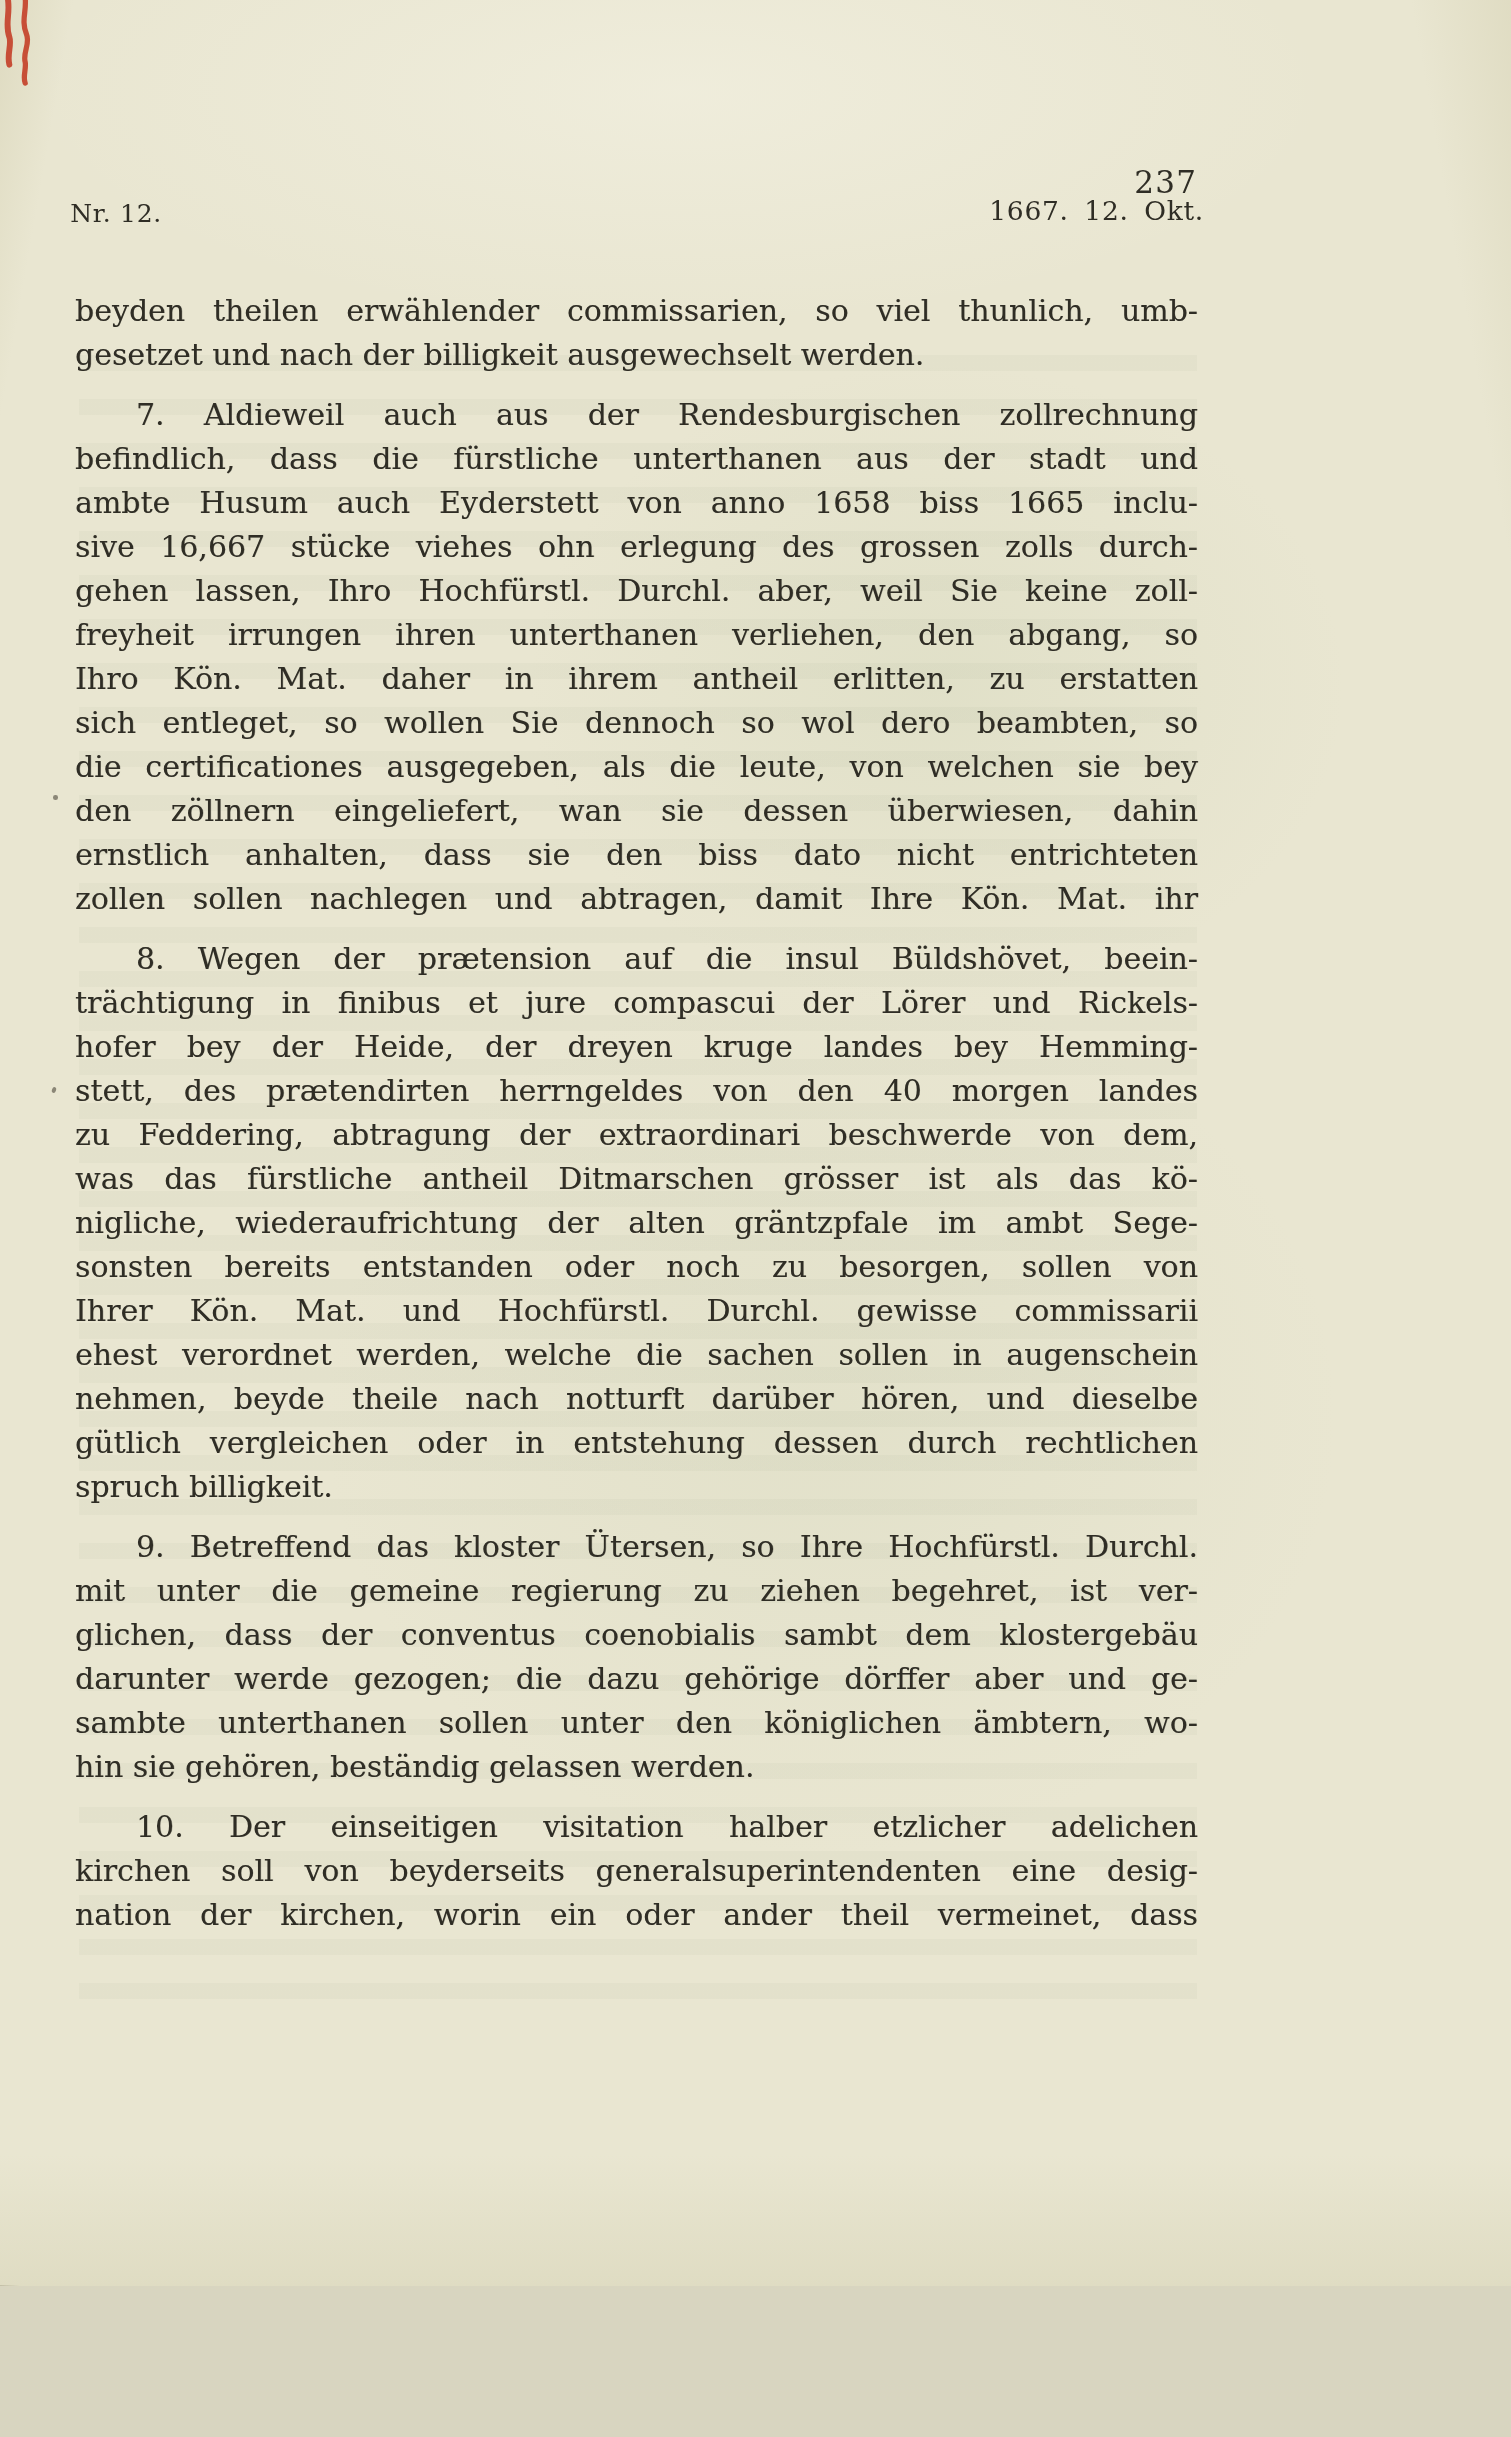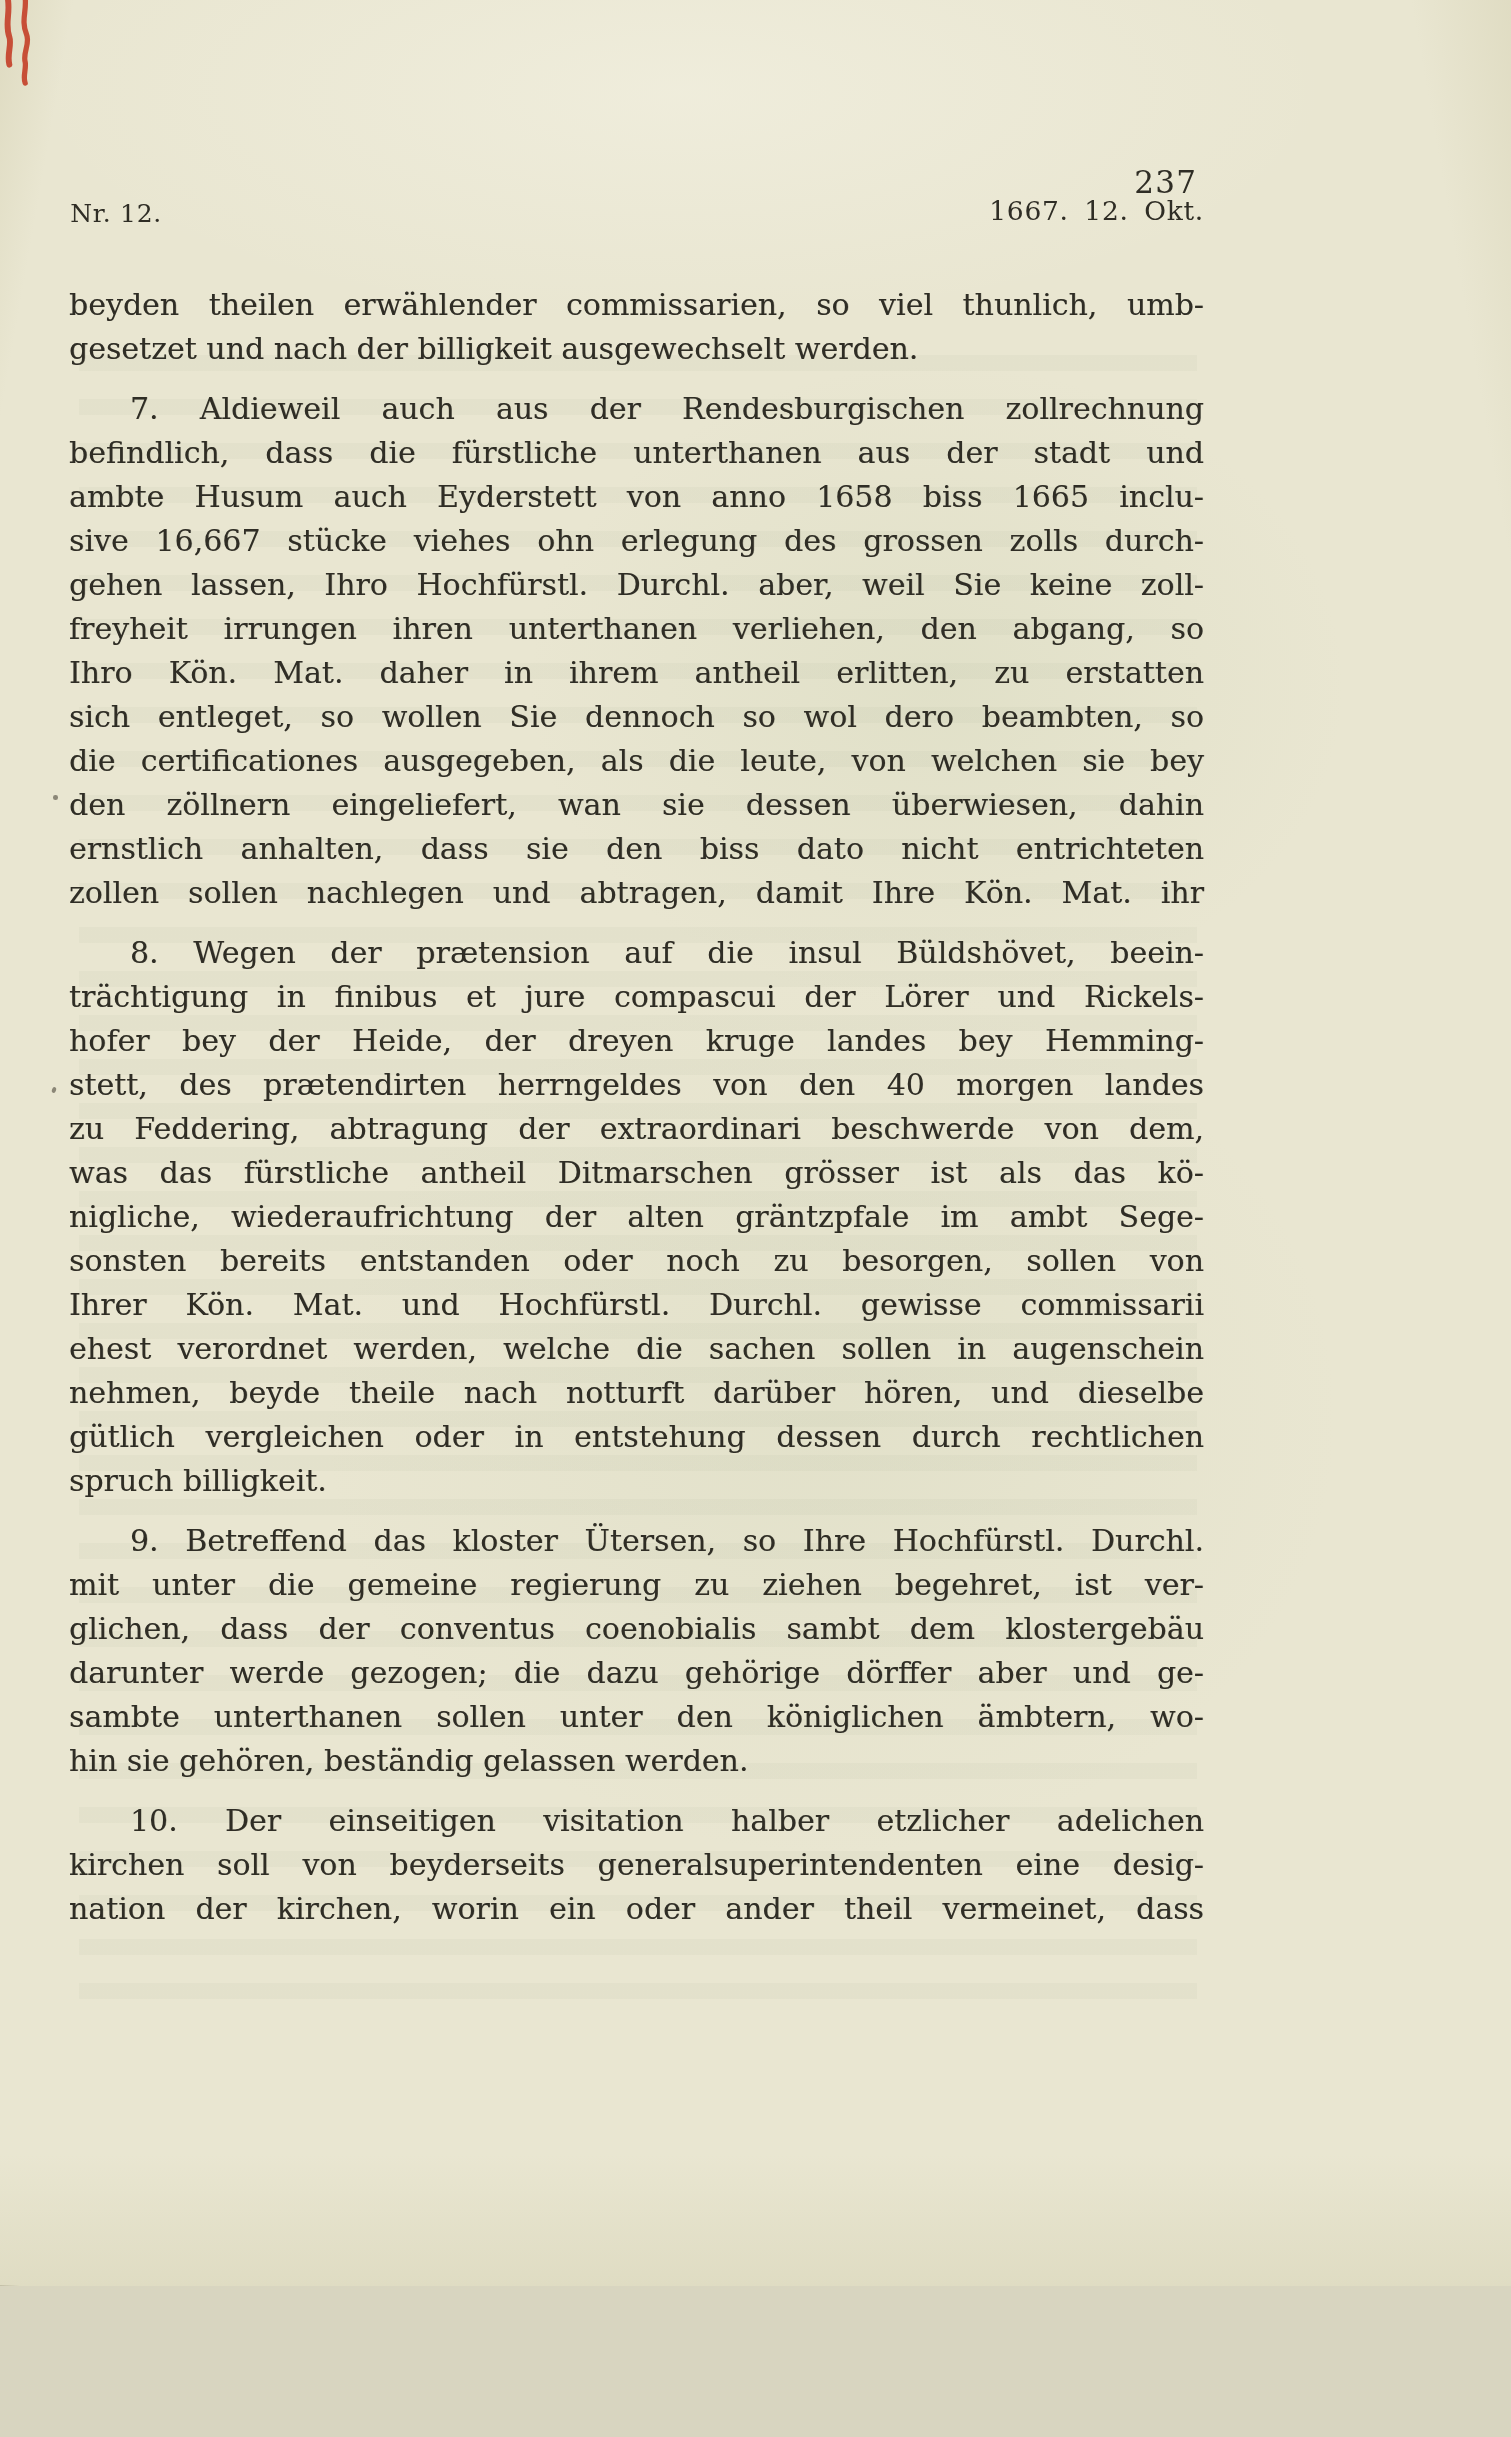--- a/index.html
+++ b/index.html
@@ -22,21 +22,21 @@
   .header{position:absolute;left:69px;top:167px;width:1135px;height:79px;}
   .h-left{position:absolute;left:1.3px;top:32px;font-size:25px;letter-spacing:0.7px;}
   .h-center{position:absolute;left:0;right:0;top:28px;text-align:right;font-size:26.5px;word-spacing:6.6px;letter-spacing:0.7px;}
   .h-page{position:absolute;right:6.6px;top:-2.6px;font-size:31px;letter-spacing:1.3px;}
   
   .textblock{
     position:absolute;left:69px;top:283px;width:1135px;
     font-size:30px;line-height:44px;
     text-shadow:0.4px 0.4px 0.5px rgba(47,45,37,0.35);
   }
-  .para{margin:0;}
+  .para{margin:6px;}
   .para.indent{margin-top:16px;}
   .line{text-align:justify;text-align-last:justify;white-space:normal;}
   .line.endline{text-align-last:left;}
   .line.firstline{text-indent:61px;}
   
   .ghost{
     position:absolute;left:79px;top:331px;width:1118px;height:1694px;
     background:repeating-linear-gradient(to bottom,
       rgba(0,0,0,0) 0 24px,
       rgba(132,146,116,0.06) 24px 40px,

